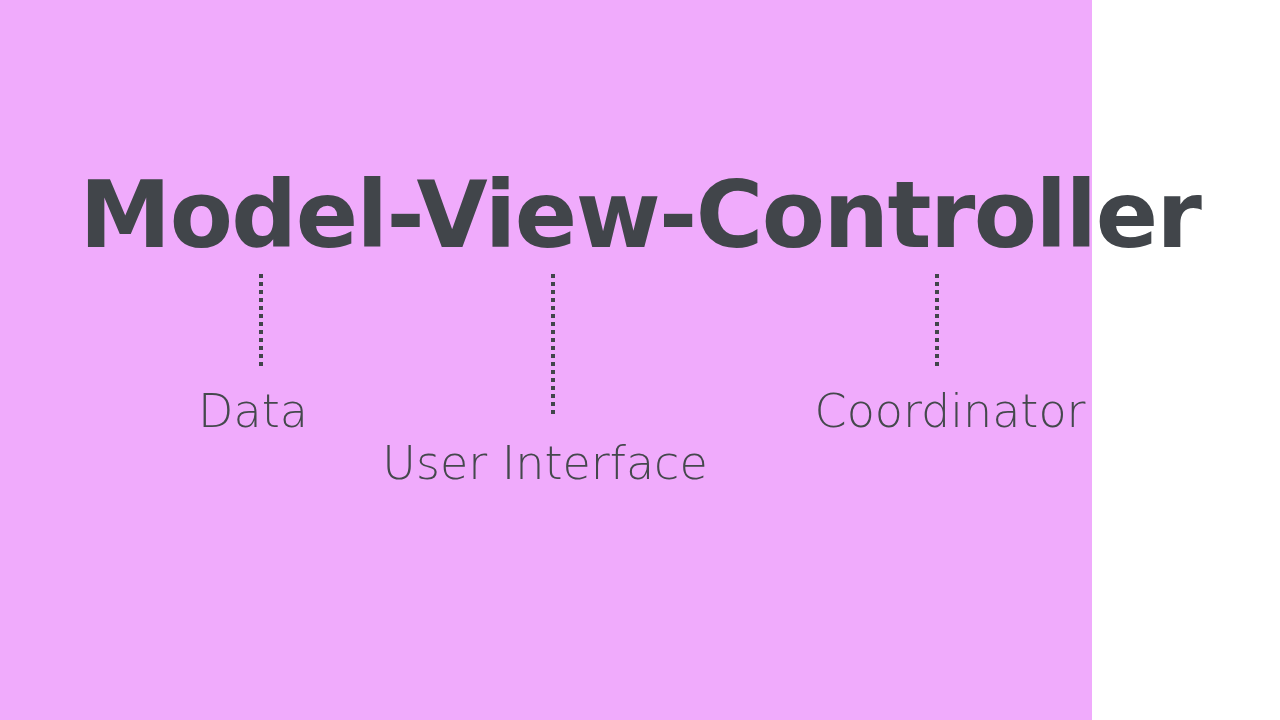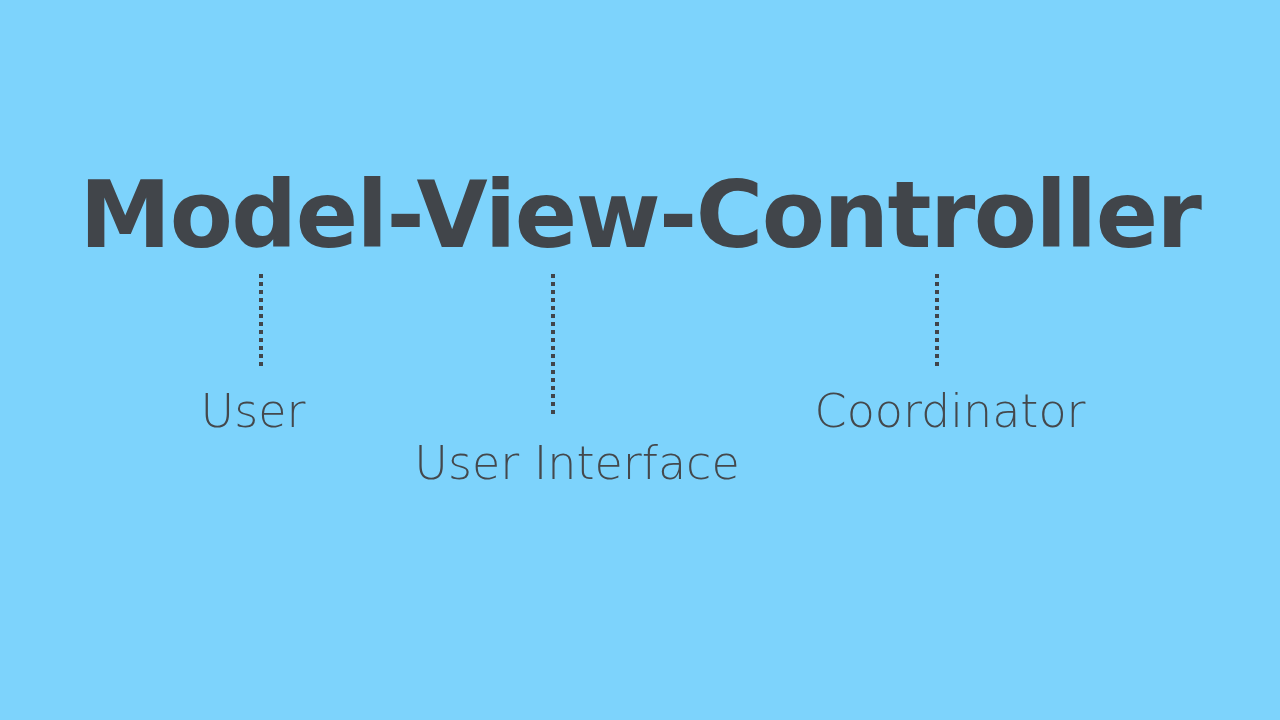--- a/index.html
+++ b/index.html
@@ -10,23 +10,23 @@
   body {
     width: 1280px;
     height: 720px;
     background: #ffffff;
     font-family: "DejaVu Sans", "Liberation Sans", sans-serif;
     overflow: hidden;
   }
 
   #slide {
     position: relative;
-    width: 1280px;
+    width: 1092px;
     height: 720px;
-    background: #7dd3fc;
+    background: #f0abfc;
   }
 
   
   .title {
     position: absolute;
     left: 0;
     top: 166px;
     width: 1280px;
     text-align: center;
     font-family: "DejaVu Sans", "Liberation Sans", sans-serif;
@@ -63,31 +63,31 @@
     font-weight: 300;
     font-size: 46px;
     line-height: 52px;
     color: #44484c;
     white-space: nowrap;
     text-align: center;
     transform: translateX(-50%);
   }
 
   .leaf-label.l1 { left: 253px; top: 385px; }
-  .leaf-label.l2 { left: 577px; top: 437px; }
+  .leaf-label.l2 { left: 545px; top: 437px; }
   .leaf-label.l3 { left: 926px; top: 385px; margin-left: 24px; }
 </style>
 </head>
 <body>
 
 <div id="slide">
 
   <div class="title">Model-View-Controller</div>
 
   <div class="connector c1"></div>
   <div class="connector c2"></div>
   <div class="connector c3"></div>
 
-  <div class="leaf-label l1">User</div>
+  <div class="leaf-label l1">Data</div>
   <div class="leaf-label l2">User Interface</div>
   <div class="leaf-label l3">Coordinator</div>
 
 </div>
 
 </body></html>

